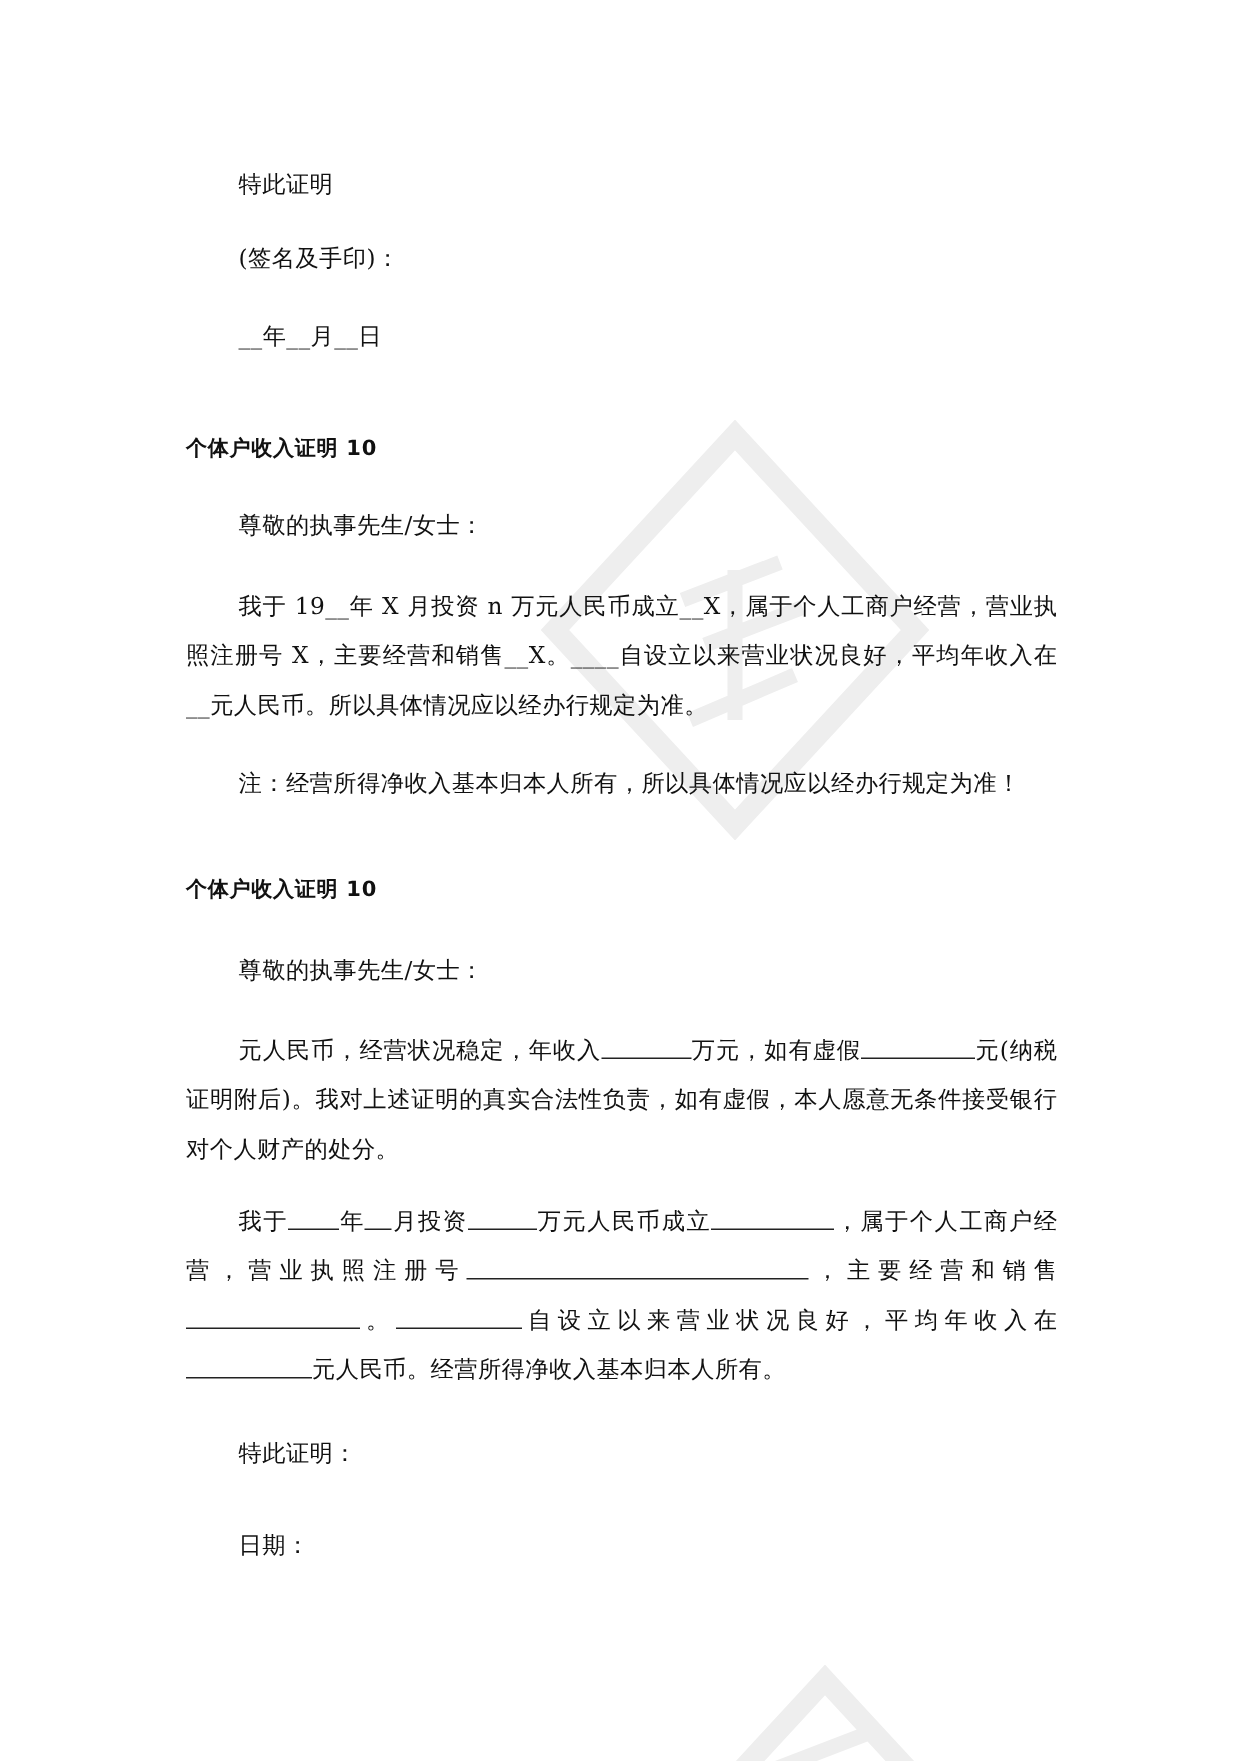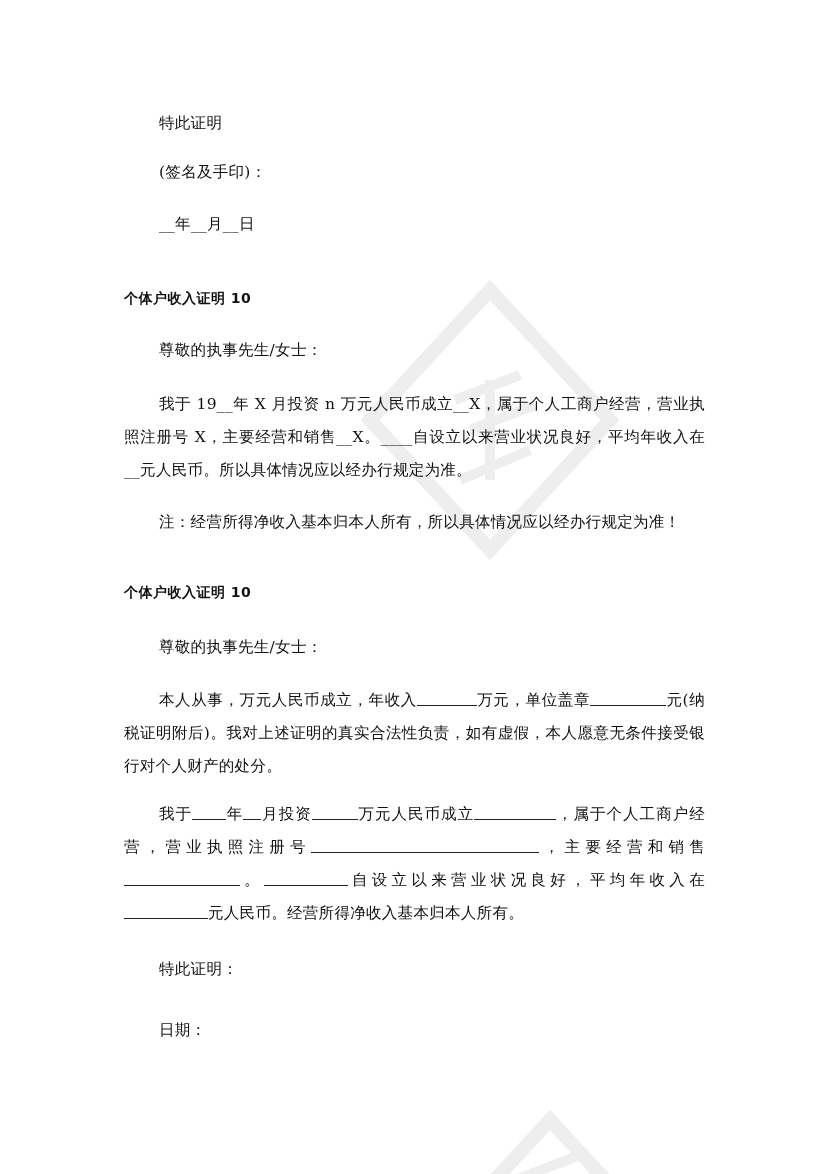--- a/index.html
+++ b/index.html
@@ -44,20 +44,20 @@
     <div class="p indent" style="top:208px;">__年__月__日</div>
 
     <div class="heading" style="top:290px;">个体户收入证明 10</div>
     <div class="p indent" style="top:334px;">尊敬的执事先生/女士：</div>
     <div class="p indent" style="top:388px;">我于 19__年 X 月投资 n 万元人民币成立__X，属于个人工商户经营，营业执照注册号 X，主要经营和销售__X。____自设立以来营业状况良好，平均年收入在__元人民币。所以具体情况应以经办行规定为准。</div>
     <div class="p indent" style="top:506px;">注：经营所得净收入基本归本人所有，所以具体情况应以经办行规定为准！</div>
 
     <div class="heading" style="top:584px;">个体户收入证明 10</div>
     <div class="p indent" style="top:631px;">尊敬的执事先生/女士：</div>
 
-    <div class="p indent" style="top:684px;"><span>本人从事，万元人民币成立，年收入</span><span class="blank" style="width:60px;"></span><span>万元，单位盖章</span><span class="blank" style="width:76px;"></span><span>元(纳税证明附后)。我对上述证明的真实合法性负责，如有虚假，本人愿意无条件接受银行对个人财产的处分。</span></div>
+    <div class="p indent" style="top:684px;"><span>元人民币，经营状况稳定，年收入</span><span class="blank" style="width:60px;"></span><span>万元，如有虚假</span><span class="blank" style="width:76px;"></span><span>元(纳税证明附后)。我对上述证明的真实合法性负责，如有虚假，本人愿意无条件接受银行对个人财产的处分。</span></div>
 
     <div class="p indent" style="top:798px;"><span>我于</span><span class="blank" style="width:34px;"></span><span>年</span><span class="blank" style="width:18px;"></span><span>月投资</span><span class="blank" style="width:46px;"></span><span>万元人民币成立</span><span class="blank" style="width:82px;"></span><span>，属于个人工商户经营，营业执照注册号</span><span class="blank" style="width:228px;"></span><span>，主要经营和销售</span><span class="blank" style="width:116px;"></span><span>。</span><span class="blank" style="width:84px;"></span><span>自设立以来营业状况良好，平均年收入在</span><span class="blank" style="width:84px;"></span><span>元人民币。经营所得净收入基本归本人所有。</span></div>
 
     <div class="p indent" style="top:953px;">特此证明：</div>
     <div class="p indent" style="top:1014px;">日期：</div>
   </div>
 </div>
 
 </body></html>

